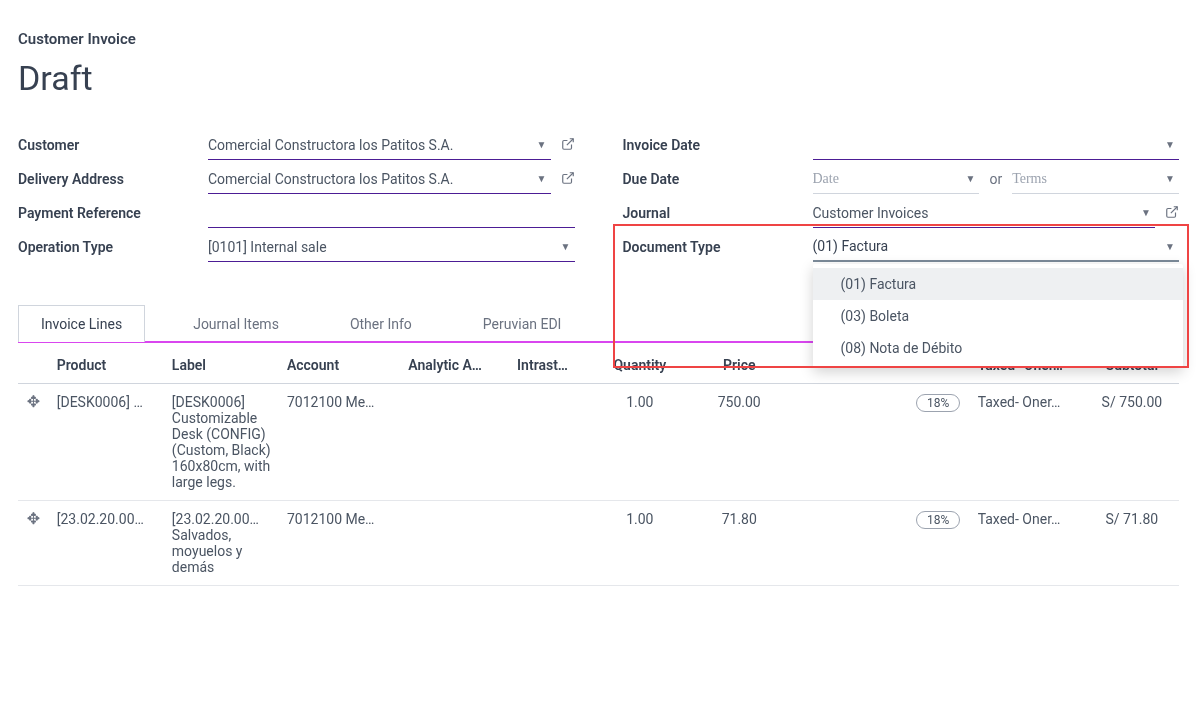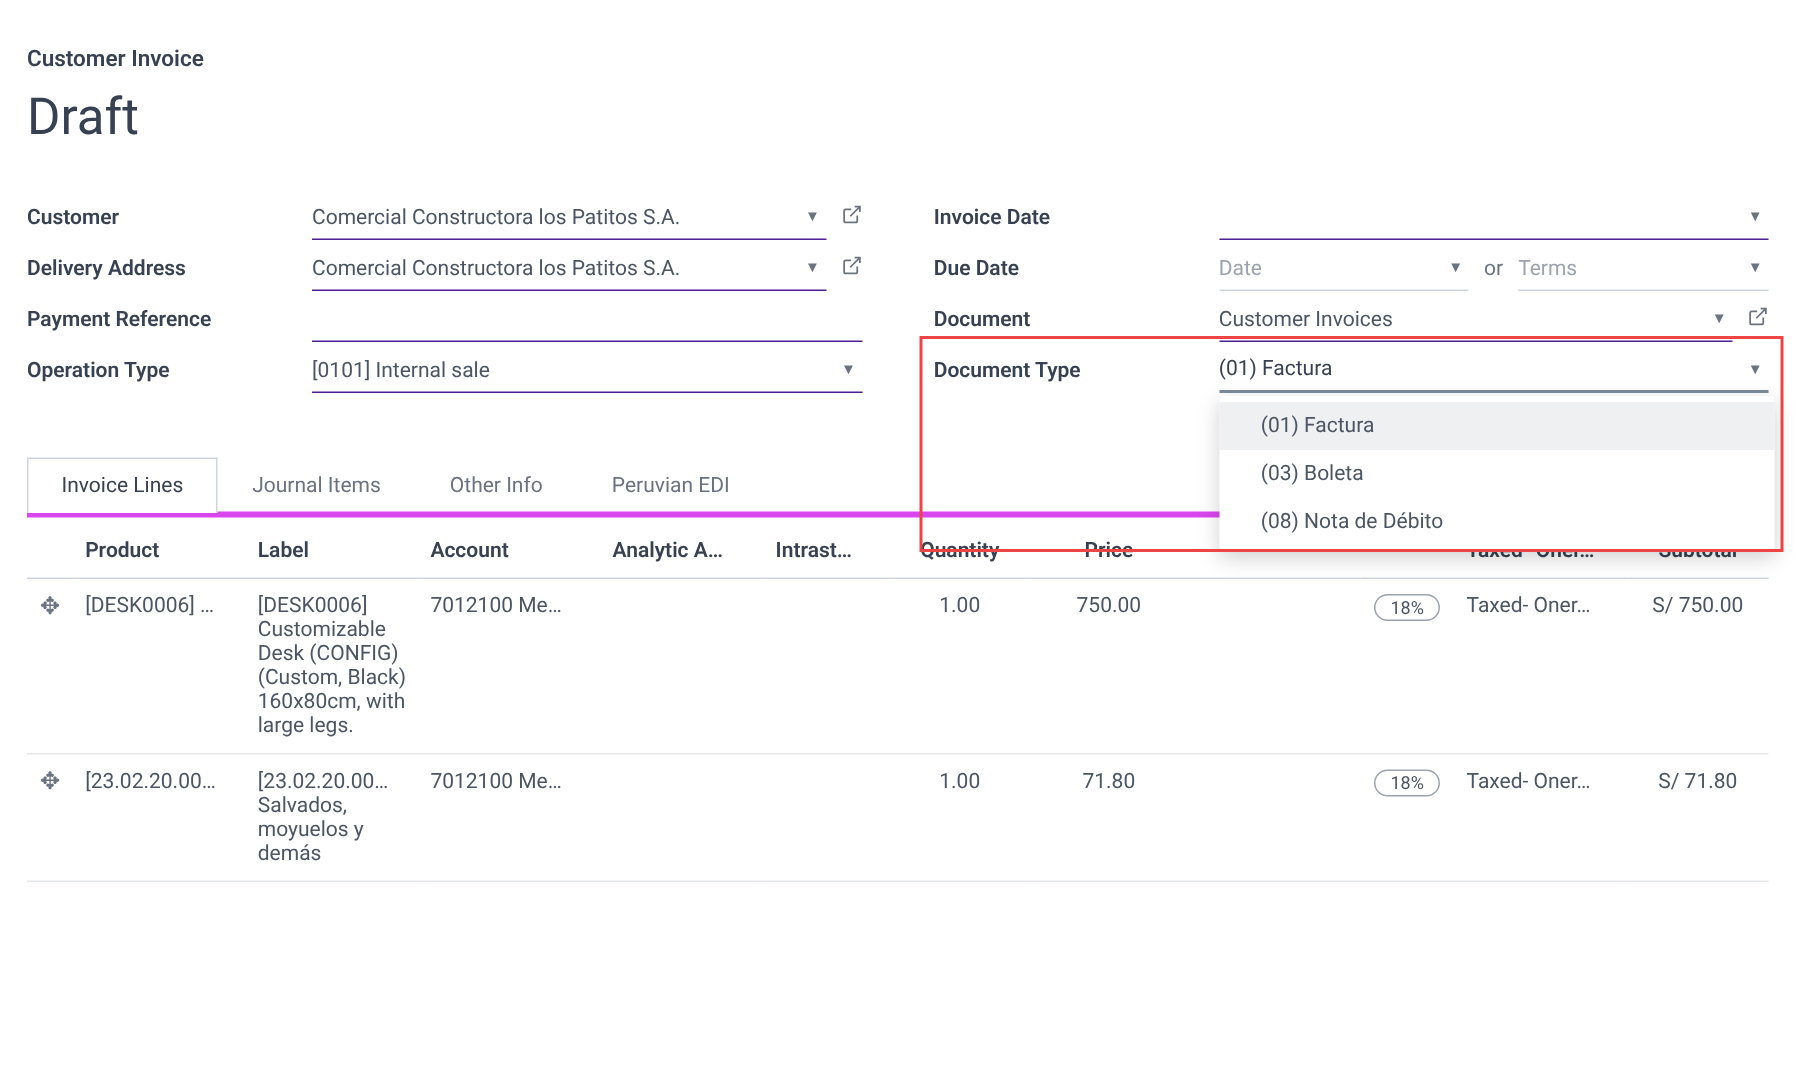--- a/index.html
+++ b/index.html
@@ -76,20 +76,21 @@
     display: flex;
     align-items: center;
     gap: 10px;
   }
   .duedate-field {
     flex: 1;
     border-bottom: 1px solid #d0d5dd;
     display: flex;
     align-items: center;
     min-height: 30px;
+    font-family: Liberation Serif, serif;
   }
   .duedate-or {
     color: #6b7280;
   }
   .highlight-box {
     position: relative;
   }
   .highlight-border {
     position: absolute;
     border: 2px solid #ef4444;
@@ -122,21 +123,22 @@
   .dropdown-item {
     padding: 8px 28px;
     color: #4b5563;
     cursor: pointer;
   }
   .dropdown-item.selected {
     background: #eef0f2;
   }
   .tabs {
     display: flex;
-    border-bottom: 4px solid #d946ef;
+    border-bottom: 2px solid #d946ef;
+    gap: 25px;
   }
   .tab {
     padding: 10px 22px;
     color: #6b7280;
     border: 1px solid transparent;
     border-bottom: none;
     cursor: pointer;
     font-size: 14px;
     position: relative;
     top: 1px;
@@ -278,21 +280,21 @@
         </div>
         <span class="duedate-or">or</span>
         <div class="duedate-field">
           <span class="form-input-text form-input-placeholder">Terms</span>
           <span class="caret-down">▼</span>
         </div>
       </div>
     </div>
 
     <div class="form-row">
-      <div class="form-label">Document</div>
+      <div class="form-label">Journal</div>
       <div class="form-input-wrap">
         <span class="form-input-text">Customer Invoices</span>
         <span class="caret-down">▼</span>
       </div>
       <span class="ext-link-icon">
         <svg width="14" height="14" viewBox="0 0 24 24" fill="none" stroke="currentColor" stroke-width="2">
             <path d="M18 13v6a2 2 0 0 1-2 2H5a2 2 0 0 1-2-2V8a2 2 0 0 1 2-2h6"></path>
             <polyline points="15 3 21 3 21 9"></polyline>
             <line x1="10" y1="14" x2="21" y2="3"></line>
           </svg>

